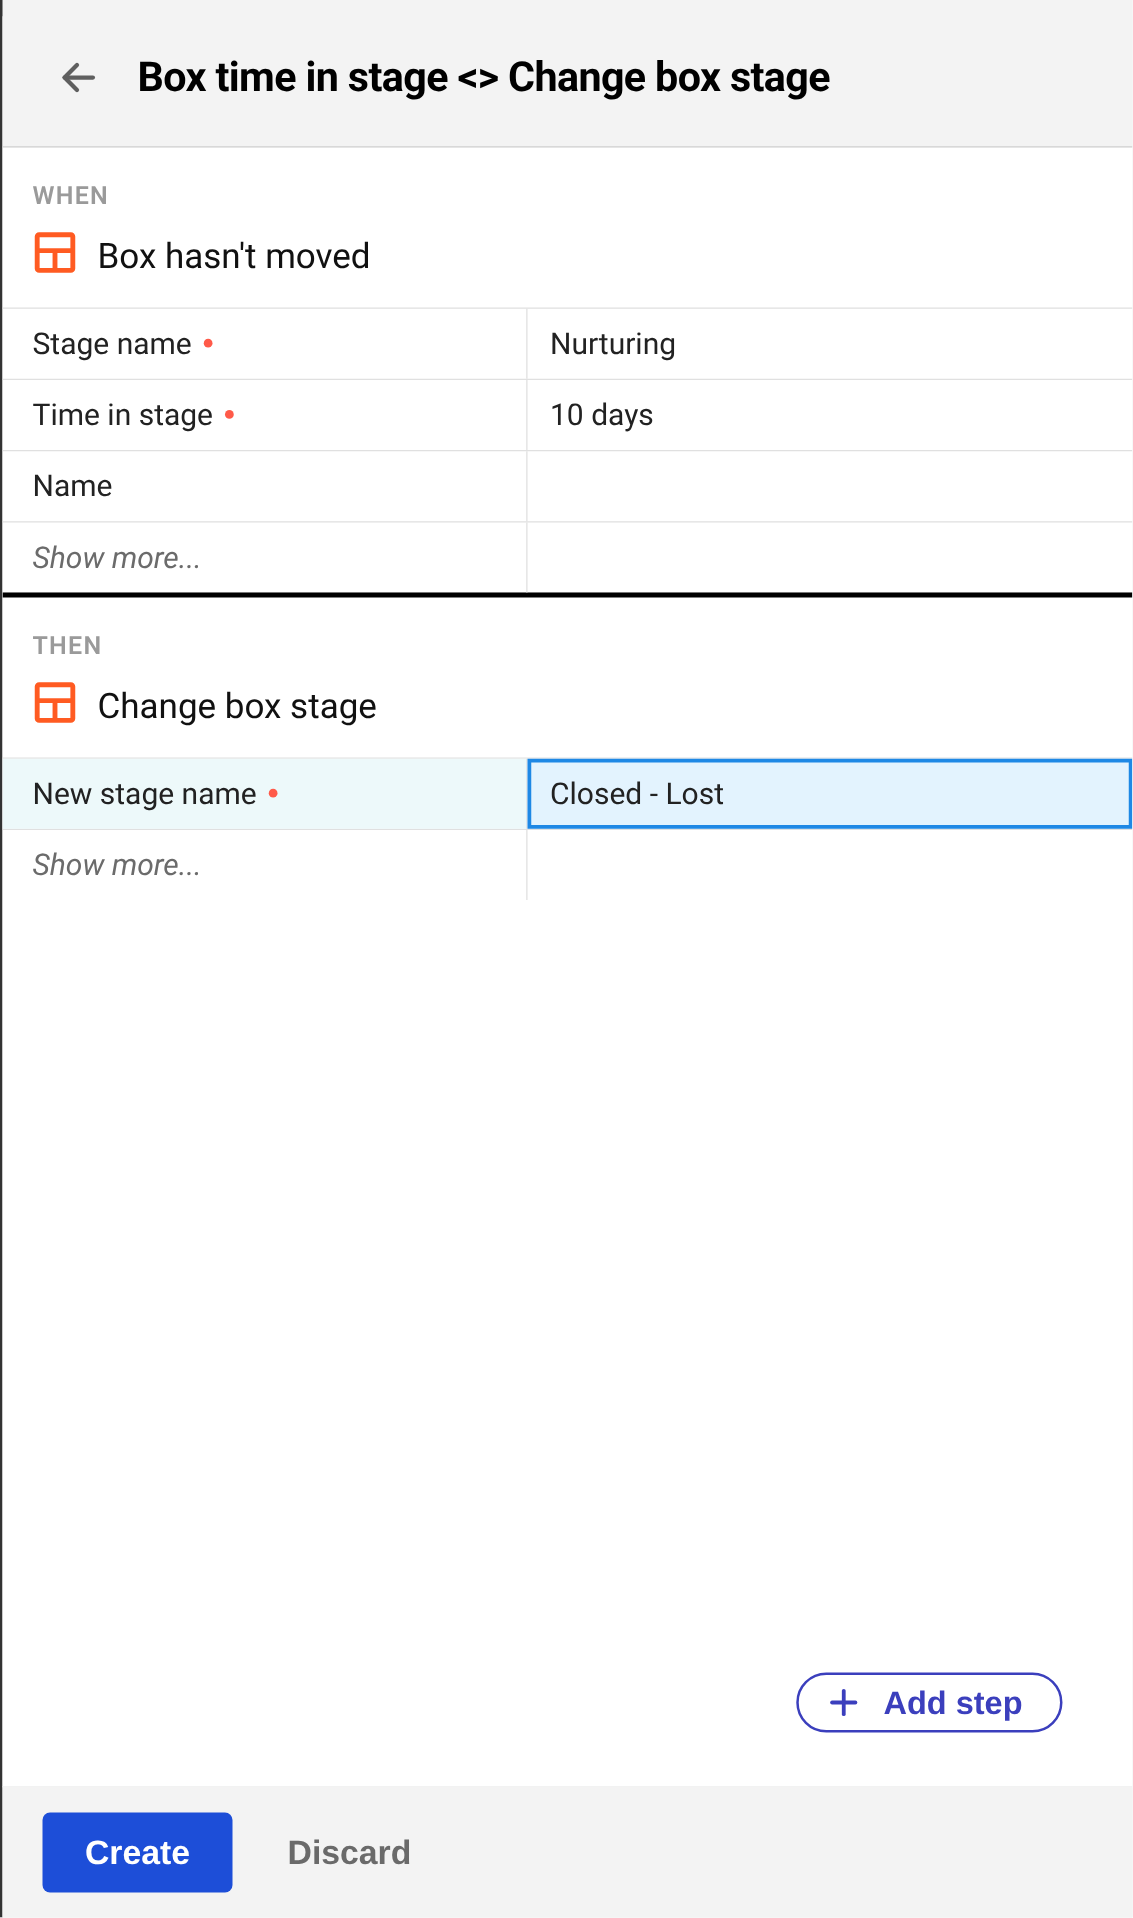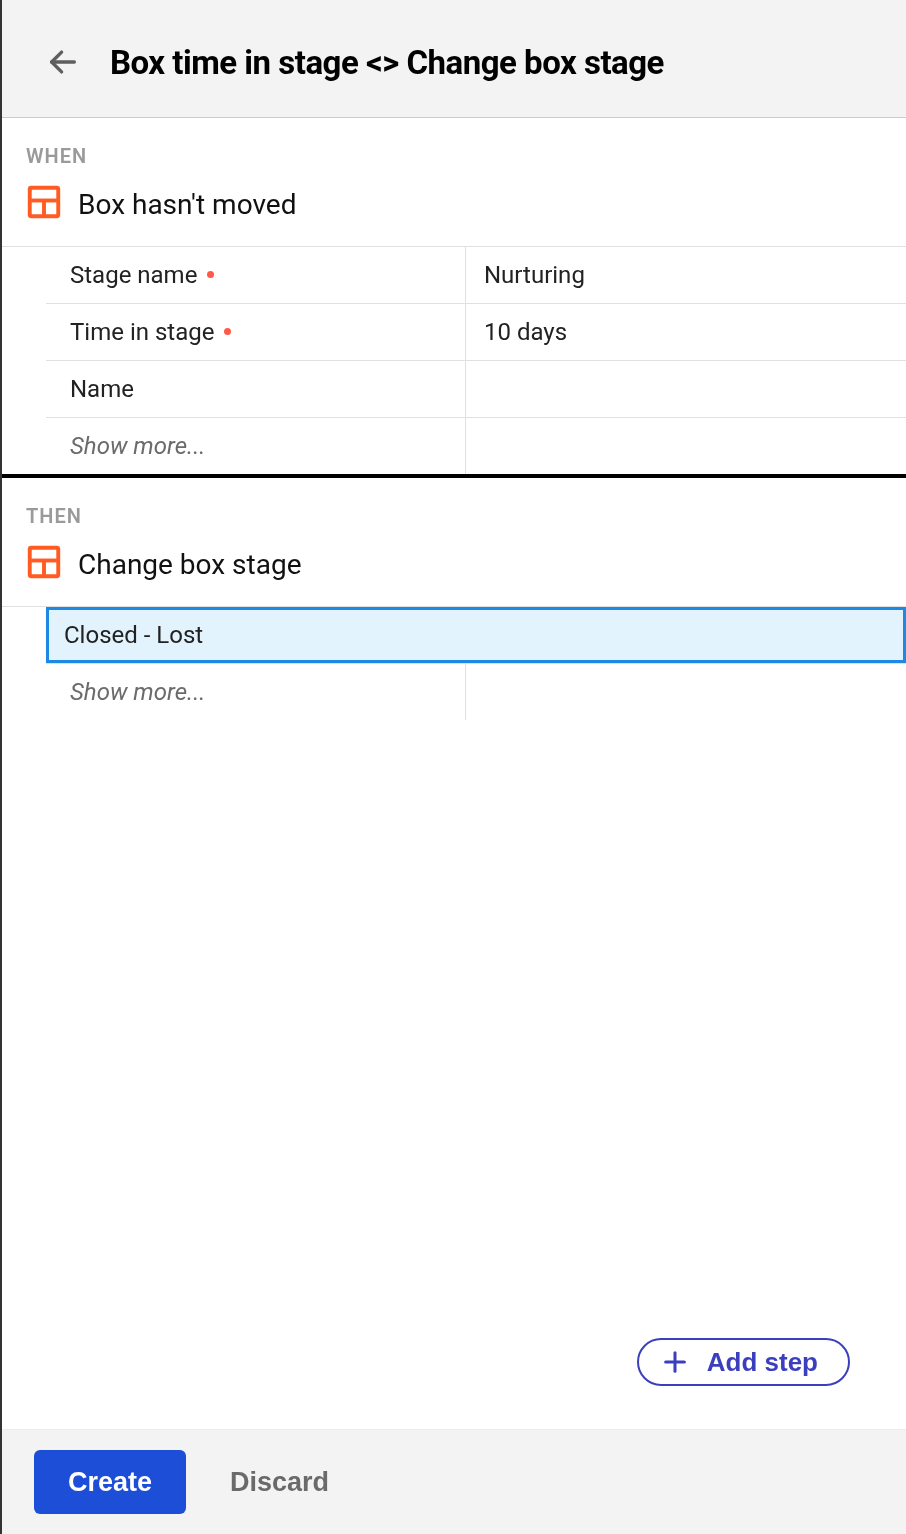--- a/index.html
+++ b/index.html
@@ -73,21 +73,20 @@
     }
 
     
     .fields { border-top: 1px solid #e0e0e0; }
     .field-row {
       display: flex;
       align-items: center;
       border-bottom: 1px solid #e0e0e0;
       min-height: 56px;
       font-size: 24px;
-      margin-left: 44px;
     }
     .field-label {
       width: 420px;
       padding: 14px 18px 14px 24px;
       display: flex;
       align-items: center;
       gap: 8px;
       color: #222;
       border-right: 1px solid #e0e0e0;
     }
@@ -247,20 +246,24 @@
             <rect x="2.5" y="2.5" width="19" height="19" stroke="#ff5b22" stroke-width="2.6" rx="1"></rect>
             <line x1="2.5" y1="11" x2="21.5" y2="11" stroke="#ff5b22" stroke-width="2.6"></line>
             <line x1="12" y1="11" x2="12" y2="21.5" stroke="#ff5b22" stroke-width="2.6"></line>
           </svg>
         </span>
         <div class="step-title">Change box stage</div>
       </div>
 
       <div class="fields">
         <div class="field-row active">
+          <div class="field-label">
+            <span>New stage name</span>
+            <span class="req-dot"></span>
+          </div>
           <div class="field-value">Closed - Lost</div>
         </div>
 
         <div class="field-row" style="border-bottom:none;">
           <div class="field-label showmore">Show more...</div>
           <div class="field-value"></div>
         </div>
       </div>
     </div>
 

